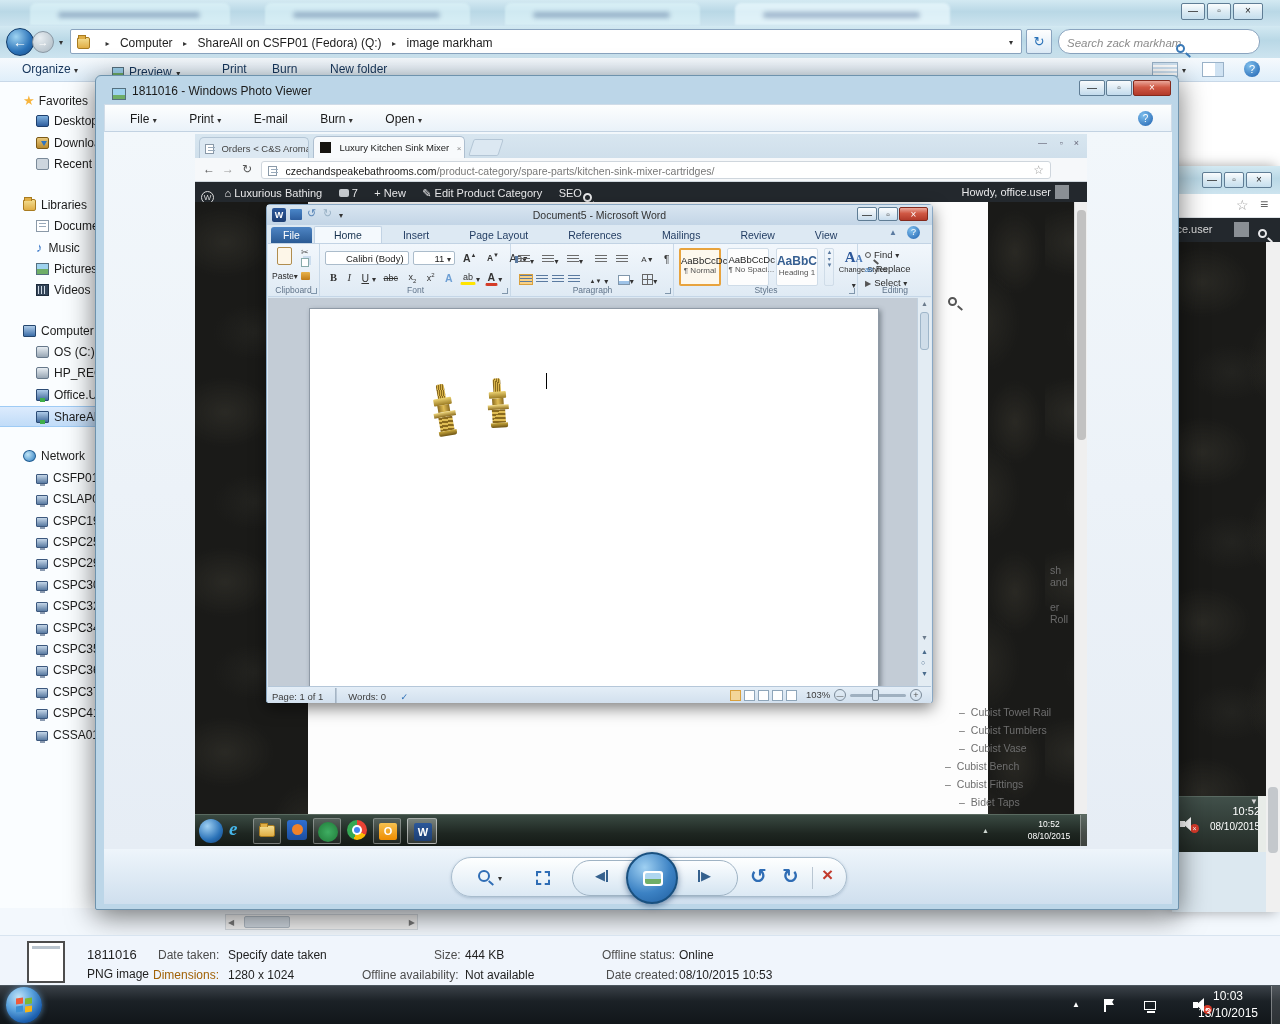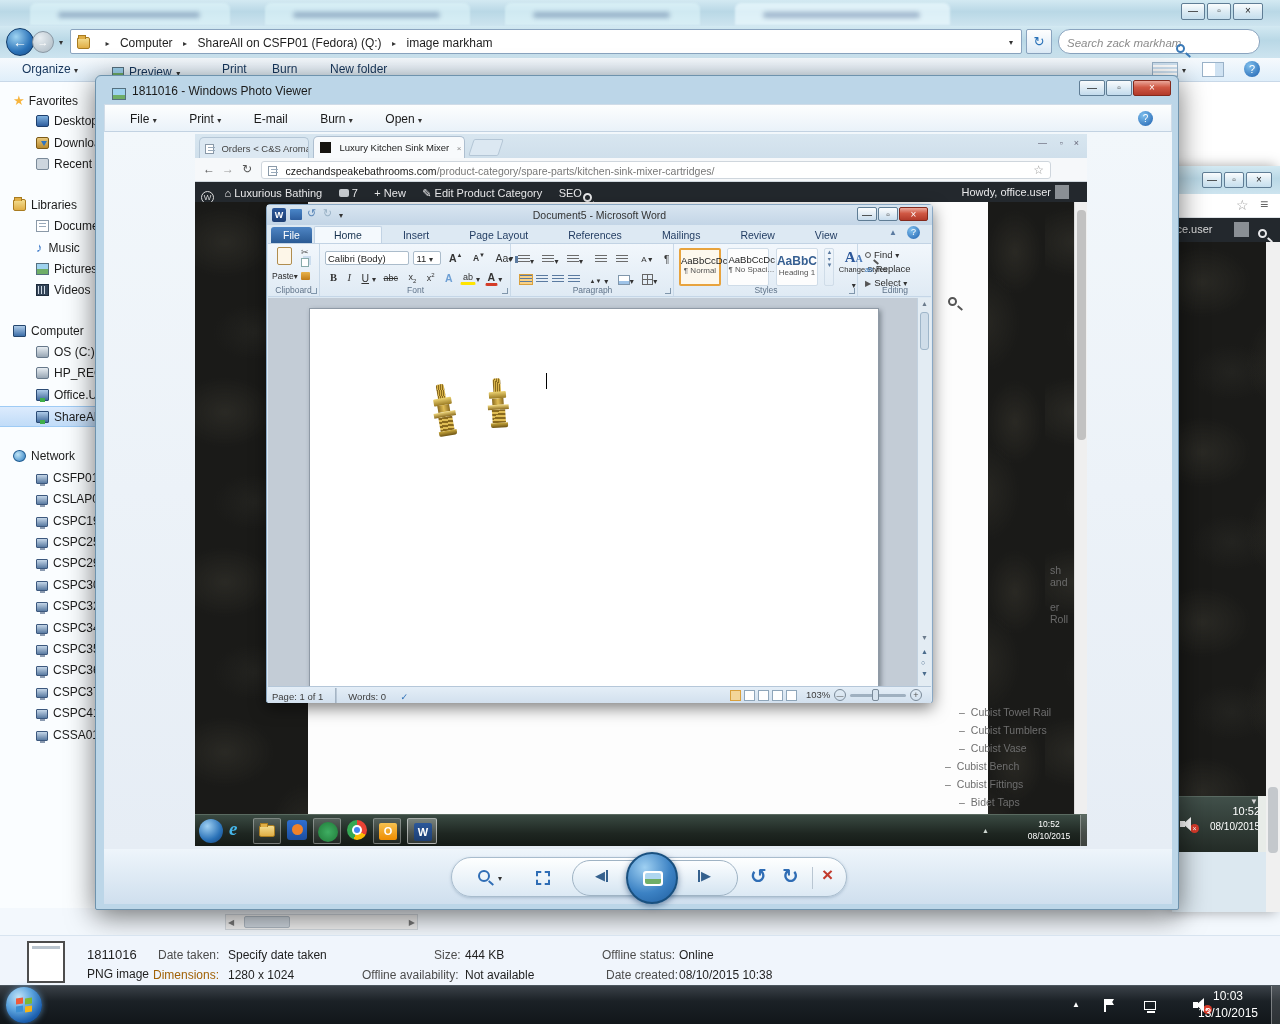--- a/index.html
+++ b/index.html
@@ -4,21 +4,21 @@
 <style>
 *{box-sizing:border-box;margin:0;padding:0}
 body{font-family:"Liberation Sans","DejaVu Sans",sans-serif;background:#444}
 #screen{position:relative;width:1280px;height:1024px;overflow:hidden;background:#e8eef5}
 .a{position:absolute}
 .floral{background-color:#1a1a18;background-image:radial-gradient(ellipse 70px 50px at 30px 40px,rgba(72,70,60,.35),transparent 70%),radial-gradient(ellipse 50px 70px at 110px 120px,rgba(60,58,50,.4),transparent 70%),radial-gradient(ellipse 60px 40px at 60px 130px,rgba(42,42,38,.55),transparent 70%),radial-gradient(ellipse 40px 60px at 140px 50px,rgba(78,74,62,.3),transparent 70%);background-size:170px 170px}
 .glass{background:linear-gradient(180deg,#d3e9f2,#b9d8e6 45%,#cde4ef)}
 .capbtn{border:1px solid #5f7d95;border-radius:2px;background:linear-gradient(180deg,rgba(255,255,255,.9),rgba(200,223,240,.55));color:#222;text-align:center;font-size:10px;line-height:14px;cursor:default}
 .capbtn.red{background:linear-gradient(180deg,#eba89b,#d05844 45%,#b23a2a);color:#fff;border-color:#84291c}
 .srow{height:21.4px;line-height:21.4px;font-size:12px;color:#1c1c1c;white-space:nowrap;overflow:hidden;padding-left:36px}
-.shead{padding-left:13px}
+.shead{padding-left:23px}
 .sel{background:linear-gradient(180deg,#dcebfd,#c1dcf8);border-top:1px solid #9ecbf5;border-bottom:1px solid #9ecbf5}
 .ic{display:inline-block;width:13px;height:12px;vertical-align:-2px;margin-right:5px;position:relative}
 .ic-desk{background:linear-gradient(#7fb2e0,#2f5e9e);border:1px solid #1d3f6e;border-radius:2px}
 .ic-dl{background:linear-gradient(#e7c77a,#b98a2e);border:1px solid #7c5a17;border-radius:2px}
 .ic-dl::after{content:"";position:absolute;left:4px;top:3px;border:3px solid transparent;border-top:5px solid #2f74c0}
 .ic-rec{background:#cdd6de;border:1px solid #7a8a99;border-radius:2px}
 .ic-fold{background:linear-gradient(#f3dd90,#e0ae45);border:1px solid #a97c20;border-radius:2px}
 .ic-fold::before{content:"";position:absolute;left:0;top:-3px;width:6px;height:3px;background:#e0ae45;border:1px solid #a97c20;border-bottom:none}
 .ic-doc{background:#fff;border:1px solid #8a99a8}
 .ic-doc::after{content:"";position:absolute;left:2px;top:2px;width:7px;height:6px;background:repeating-linear-gradient(180deg,#9ab 0 1px,transparent 1px 3px)}
@@ -41,21 +41,21 @@
 .crumbsep{font-size:8px;color:#333;margin:0 6px;vertical-align:1px}
 .blurtab{position:absolute;top:3px;height:22px;border-radius:6px 6px 0 0;background:rgba(225,247,252,.55);filter:blur(1px)}
 .blurtxt{position:absolute;top:9px;left:28px;right:30px;height:6px;background:rgba(40,70,120,.35);filter:blur(2px);border-radius:3px}
 .wtab{display:inline-block;padding:2px 19px;font-size:10.5px;color:#1e395f;margin-right:2px}
 .wtab.wfile{background:linear-gradient(#4e85c4,#2a5a94);color:#fff;border-radius:3px 3px 0 0;padding:2px 12px}
 .wtab.wactive{background:#f4f9fd;border:1px solid #c2d3e4;border-bottom:none;border-radius:2px 2px 0 0;color:#17324f}
 .grp{position:absolute;top:240px;height:52px;border-right:1px solid #c9d9e8}
 .grplbl{position:absolute;bottom:1px;width:100%;text-align:center;font-size:8.5px;color:#60748a}
 .launch{position:absolute;right:2px;bottom:2px;width:6px;height:6px;border-right:1px solid #8096ab;border-bottom:1px solid #8096ab}
 .chip{display:inline-block;border:1px solid transparent;border-radius:2px;padding:0 2px;font-size:10.5px;color:#333;vertical-align:middle}
-.combo{display:inline-block;background:#fff;border:1px solid #abbccb;border-radius:2px;font-size:9.5px;color:#222;padding:0 2px;height:14px;line-height:13px;vertical-align:middle}
+.combo{display:inline-block;background:#fff;border:1px solid #abbccb;border-radius:2px;font-size:9.5px;color:#222;padding:0 20px;height:14px;line-height:13px;vertical-align:middle}
 .bars{display:inline-block;width:12px;height:9px;background:repeating-linear-gradient(180deg,#6b6b6b 0 1px,transparent 1px 3px);vertical-align:middle}
 .al{display:inline-block;width:12px;height:9px;margin:2px 2px 0 2px;background:repeating-linear-gradient(180deg,#5a7aa0 0 1px,transparent 1px 3px)}
 .al.on{background-color:#f8d186;outline:1px solid #d9a03c}
 .stych{display:inline-block;width:42px;height:38px;border:1px solid #cfdce8;border-radius:2px;background:#fdfdfd;text-align:center;margin-right:2px;vertical-align:top}
 .stych .pv1{display:block;font-size:9.5px;color:#222;margin-top:5px}
 .stych .pv2{display:block;font-size:8px;color:#555}
 .stych.on{border:2px solid #e8a33d;background:#fdf8ee}
 .edrow{font-size:9.5px;color:#2b2b2b;height:14px;line-height:14px;white-space:nowrap}
 .menuitem{font-size:12px;color:#1a1a1a;margin-right:28px}
 .frame{border:1px solid rgba(255,255,255,.32);background:linear-gradient(rgba(255,255,255,.17),rgba(255,255,255,.05))}
@@ -506,21 +506,21 @@
     <span class="a" style="left:228px;top:12px;font-size:12px;color:#1e1e1e">Specify date taken</span>
     <span class="a" style="left:153px;top:32px;font-size:12px;color:#a16207">Dimensions:</span>
     <span class="a" style="left:228px;top:32px;font-size:12px;color:#1e1e1e">1280 x 1024</span>
     <span class="a" style="left:434px;top:12px;font-size:12px;color:#4c4c4c">Size:</span>
     <span class="a" style="left:465px;top:12px;font-size:12px;color:#1e1e1e">444 KB</span>
     <span class="a" style="left:362px;top:32px;font-size:12px;color:#4c4c4c">Offline availability:</span>
     <span class="a" style="left:465px;top:32px;font-size:12px;color:#1e1e1e">Not available</span>
     <span class="a" style="left:602px;top:12px;font-size:12px;color:#4c4c4c">Offline status:</span>
     <span class="a" style="left:679px;top:12px;font-size:12px;color:#1e1e1e">Online</span>
     <span class="a" style="left:606px;top:32px;font-size:12px;color:#4c4c4c">Date created:</span>
-    <span class="a" style="left:679px;top:32px;font-size:12px;color:#1e1e1e">08/10/2015 10:38</span>
+    <span class="a" style="left:679px;top:32px;font-size:12px;color:#1e1e1e">08/10/2015 10:53</span>
   </div>
 
   <div class="a" style="left:0;top:985px;width:1280px;height:39px;background:linear-gradient(180deg,#3a4148,#1b2126 40%,#11161a);border-top:1px solid #4c565e;z-index:6">
     <div class="a" style="left:6px;top:1px;width:36px;height:36px;border-radius:50%;background:radial-gradient(circle at 35% 28%,#bfe3f8,#5aa2dd 40%,#1c5fae 72%,#0d3a74);box-shadow:0 0 6px rgba(120,190,250,.6)">
       <div class="a" style="left:10px;top:11px;width:7px;height:6px;background:#ef5939;transform:skewY(-10deg)"></div>
       <div class="a" style="left:19px;top:11px;width:7px;height:6px;background:#7db832;transform:skewY(-10deg)"></div>
       <div class="a" style="left:10px;top:19px;width:7px;height:6px;background:#3b8fd4;transform:skewY(-10deg)"></div>
       <div class="a" style="left:19px;top:19px;width:7px;height:6px;background:#f6b516;transform:skewY(-10deg)"></div>
     </div>
     

